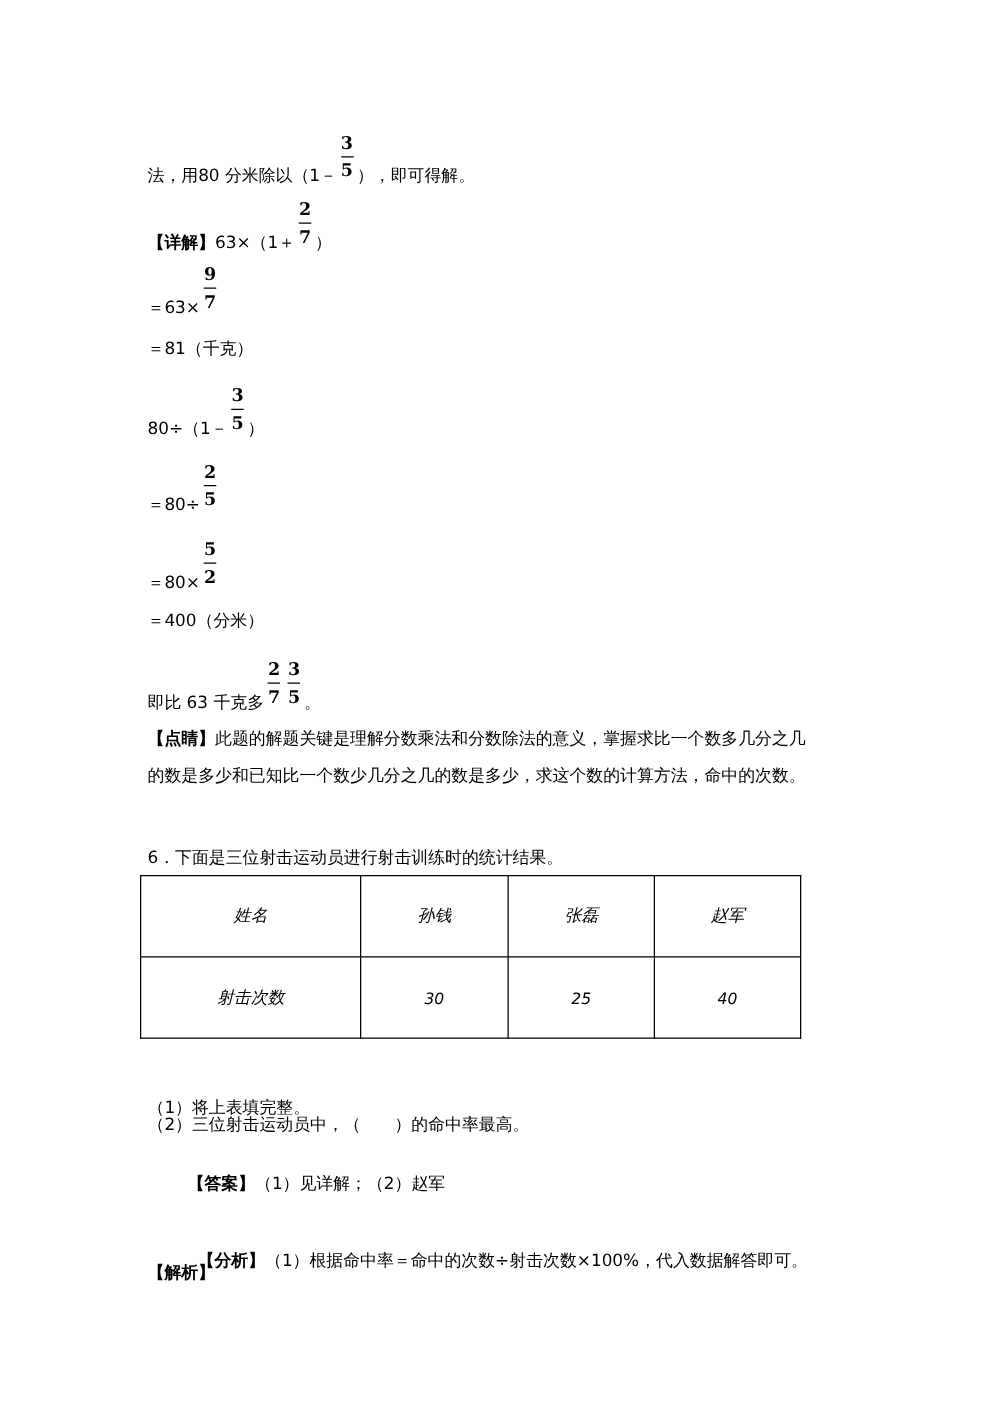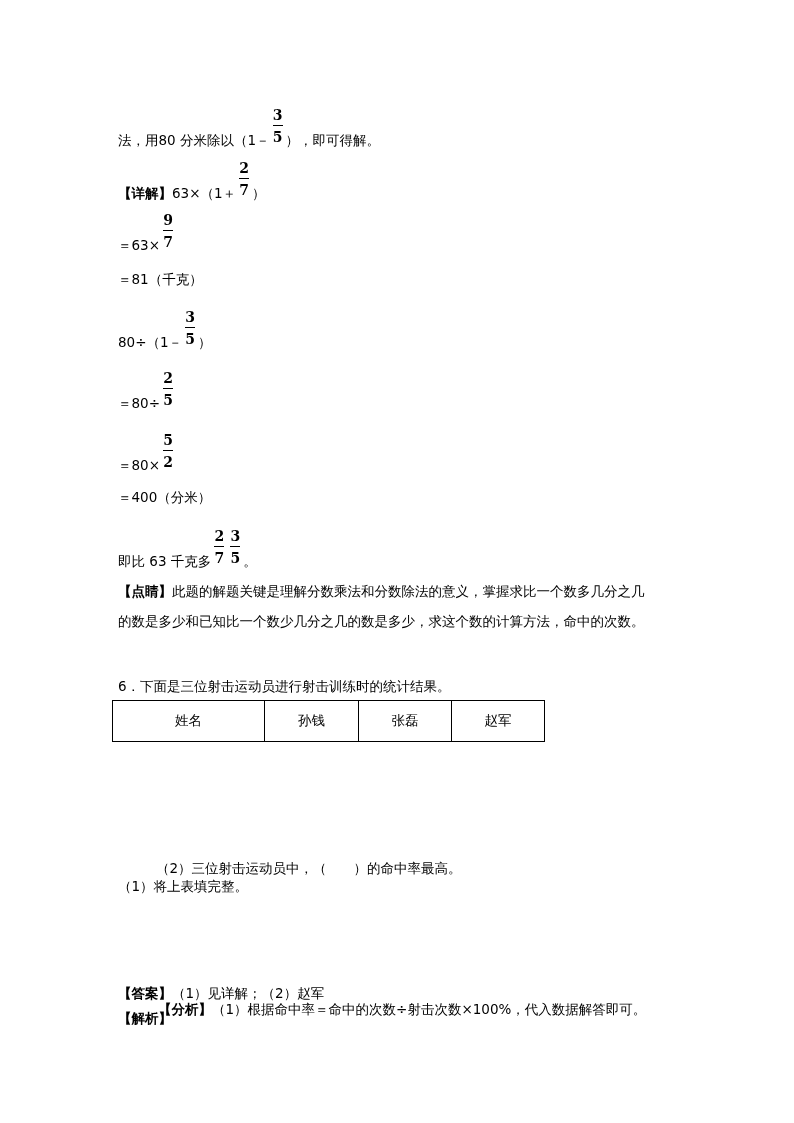--- a/index.html
+++ b/index.html
@@ -20,21 +20,21 @@
   }
   .frac .num { top: -21px; }
   .frac .bar { position: absolute; left: 1px; width: 10px; top: -4px; height: 1px; background: #000; }
   .frac .den { top: 1px; }
   .bold { font-weight: bold; }
   table.stats {
     position: absolute; left: 112px; top: 700px; border-collapse: collapse;
   }
   table.stats td {
     border: 1.5px solid #000; height: 40px; text-align: center; vertical-align: middle;
-    font-size: 13.5px; padding: 0;
+    font-size: 13.5px; padding: 12px; font-style: italic;
   }
   table.stats td.num-cell { font-size: 12.5px; }
   .c0 { width: 151px; } .c1 { width: 93px; } .c2 { width: 92px; } .c3 { width: 92px; }
 </style>
 </head>
 <body>
 
 <div class="line" style="top:129px;">
   <span>法，用80 分米除以（1－</span><span class="frac"><span class="num">3</span><span class="bar"></span><span class="den">5</span></span><span>），即可得解。</span>
 </div>
@@ -75,24 +75,30 @@
 <div class="line" style="top:678px;">6．下面是三位射击运动员进行射击训练时的统计结果。</div>
 
 <table class="stats">
   <tbody>
       <tr>
     <td class="c0">姓名</td>
     <td class="c1">孙钱</td>
     <td class="c2">张磊</td>
     <td class="c3">赵军</td>
   </tr>
+  <tr>
+    <td>射击次数</td>
+    <td class="num-cell">30</td>
+    <td class="num-cell">25</td>
+    <td class="num-cell">40</td>
+  </tr>
 </tbody>
   </table>
 
 <div class="line" style="top:878px;">（1）将上表填完整。</div>
-<div class="line" style="top:860px;margin-left:38px;">（2）三位射击运动员中，（　　）的命中率最高。</div>
-<div class="line" style="top:985px;">
+<div class="line" style="top:892px;">（2）三位射击运动员中，（　　）的命中率最高。</div>
+<div class="line" style="top:939px;margin-left:32px;">
   <span class="bold">【答案】</span><span>（1）见详解；（2）赵军</span>
 </div>
 <div class="line bold" style="top:970px;margin-top:40px;">【解析】</div>
 <div class="line" style="top:1001px;margin-left:40px;">
   <span class="bold">【分析】</span><span>（1）根据命中率＝命中的次数÷射击次数×100%，代入数据解答即可。</span>
 </div>
 
 </body></html>

